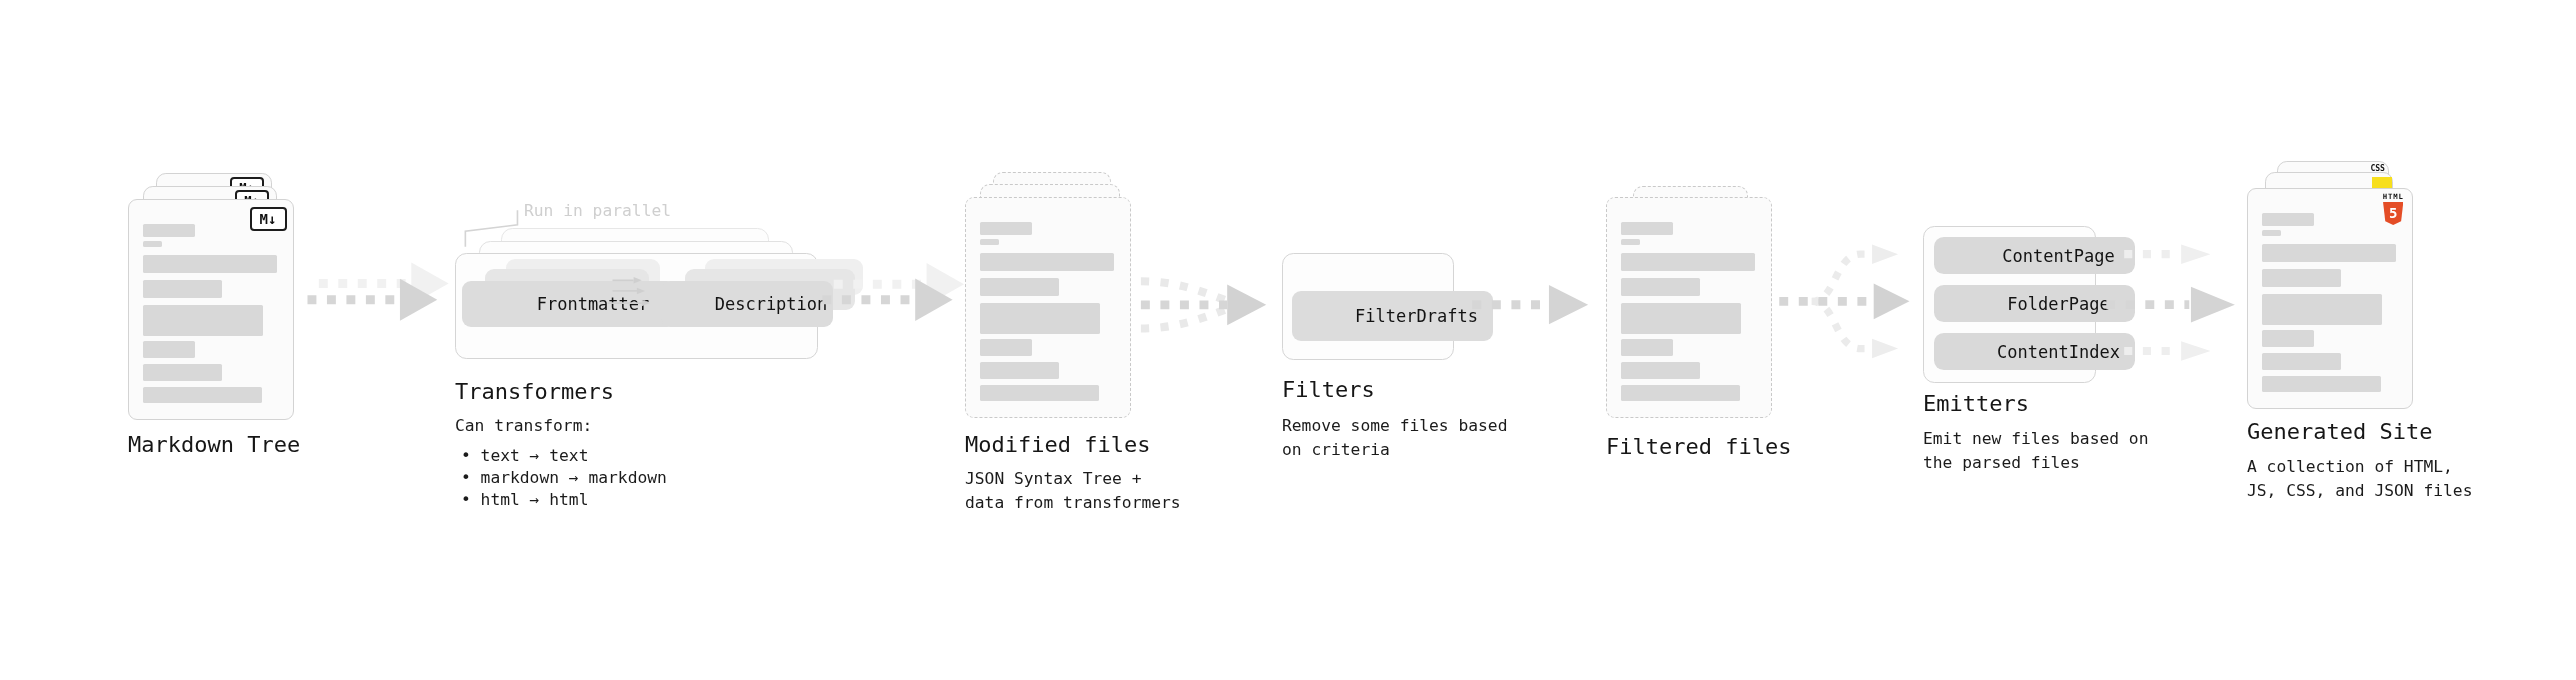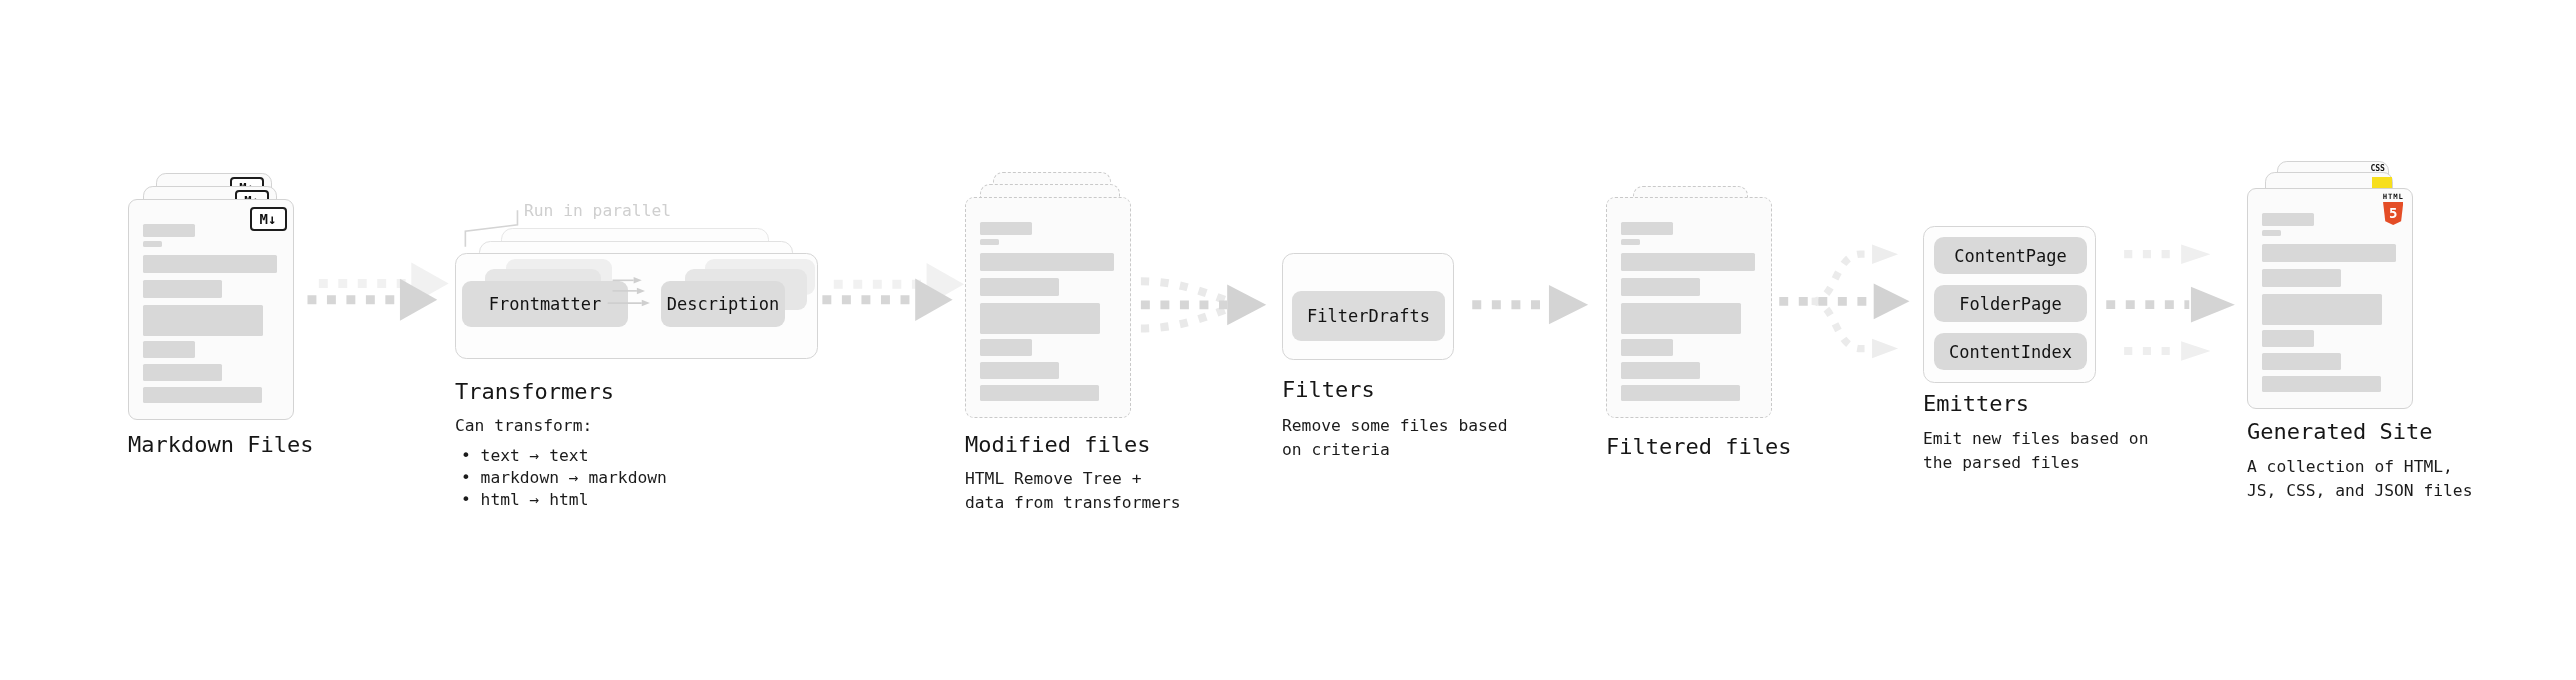--- a/index.html
+++ b/index.html
@@ -37,21 +37,21 @@
   .html5-shield{width:20.3px;height:23px;margin:0.8px auto 0;background:#e44d26;
                 clip-path:polygon(0 0,100% 0,89% 84%,50% 100%,11% 84%);
                 display:flex;align-items:center;justify-content:center;
                 color:#ffffff;font-size:14px;font-weight:bold;}
   
   .tbox{position:absolute;box-sizing:border-box;background:#fdfdfd;border-radius:11.4px;}
   .tbox.back{border:1.6px solid #e7e7e7;}
   .tbox.mid{border:1.6px solid #e1e1e1;}
   .tbox.front{border:1.6px solid #d5d5d5;}
   .pill{position:absolute;display:flex;align-items:center;justify-content:center;
-        background:#dcdcdc;border-radius:9px;font-size:17px;color:#131313;}
+        background:#dcdcdc;border-radius:9px;font-size:17px;color:#131313;padding-left:48px;}
   .pill.ghost1{background:#e6e6e6;}
   .pill.ghost2{background:#efefef;}
   .epill{background:#d9d9d9;border-radius:9.8px;}
   
   .title{position:absolute;font-size:22px;font-weight:500;color:#161616;white-space:nowrap;}
   .caption{position:absolute;font-size:16.3px;line-height:23.6px;color:#1b1b1b;white-space:pre-line;}
   .bullets{position:absolute;font-size:16.3px;line-height:22px;color:#1b1b1b;}
   .bullets div{white-space:nowrap;}
   .annotation{position:absolute;font-size:16.3px;color:#cfcfcf;white-space:nowrap;}
   svg{position:absolute;overflow:visible;}
@@ -72,21 +72,21 @@
       <div class="md-badge front">M↓</div>
       <div class="bar b1"></div>
       <div class="bar b2"></div>
       <div class="bar b3"></div>
       <div class="bar b4"></div>
       <div class="bar b5"></div>
       <div class="bar b6"></div>
       <div class="bar b7"></div>
       <div class="bar b8"></div>
     </div>
-    <div class="title" style="left:128px;top:432px;">Markdown Files</div>
+    <div class="title" style="left:128px;top:432px;">Markdown Tree</div>
   </div>
 
   <svg style="left:301px;top:268px;" width="146" height="70" viewBox="0 0 180 86">
     <g transform="translate(14,-20)">
       <line x1="8" y1="39" x2="122" y2="39" stroke="#f1f1f1" stroke-width="11" stroke-dasharray="11 13"></line>
       <polygon points="122,13 168,39 122,65" fill="#f1f1f1"></polygon>
     </g>
     <line x1="8" y1="39" x2="122" y2="39" stroke="#d6d6d6" stroke-width="11" stroke-dasharray="11 13"></line>
     <polygon points="122,13 168,39 122,65" fill="#d4d4d4"></polygon>
   </svg>
@@ -142,21 +142,21 @@
       <div class="bar b1"></div>
       <div class="bar b2"></div>
       <div class="bar b3"></div>
       <div class="bar b4"></div>
       <div class="bar b5"></div>
       <div class="bar b6"></div>
       <div class="bar b7"></div>
       <div class="bar b8"></div>
     </div>
     <div class="title" style="left:965px;top:432px;">Modified files</div>
-    <div class="caption" style="left:965px;top:467px;">HTML Remove Tree +
+    <div class="caption" style="left:965px;top:467px;">JSON Syntax Tree +
 data from transformers</div>
   </div>
 
   <svg style="left:1136px;top:273px;" width="140" height="67" viewBox="0 0 172 82">
     <path d="M6,10 C50,10 80,22 112,34" fill="none" stroke="#e9e9e9" stroke-width="10" stroke-dasharray="10 14"></path>
     <path d="M6,68 C50,68 80,56 112,44" fill="none" stroke="#e9e9e9" stroke-width="10" stroke-dasharray="10 14"></path>
     <line x1="6" y1="39" x2="112" y2="39" stroke="#d6d6d6" stroke-width="11" stroke-dasharray="11 13"></line>
     <polygon points="112,14 160,39 112,64" fill="#d2d2d2"></polygon>
   </svg>
 

